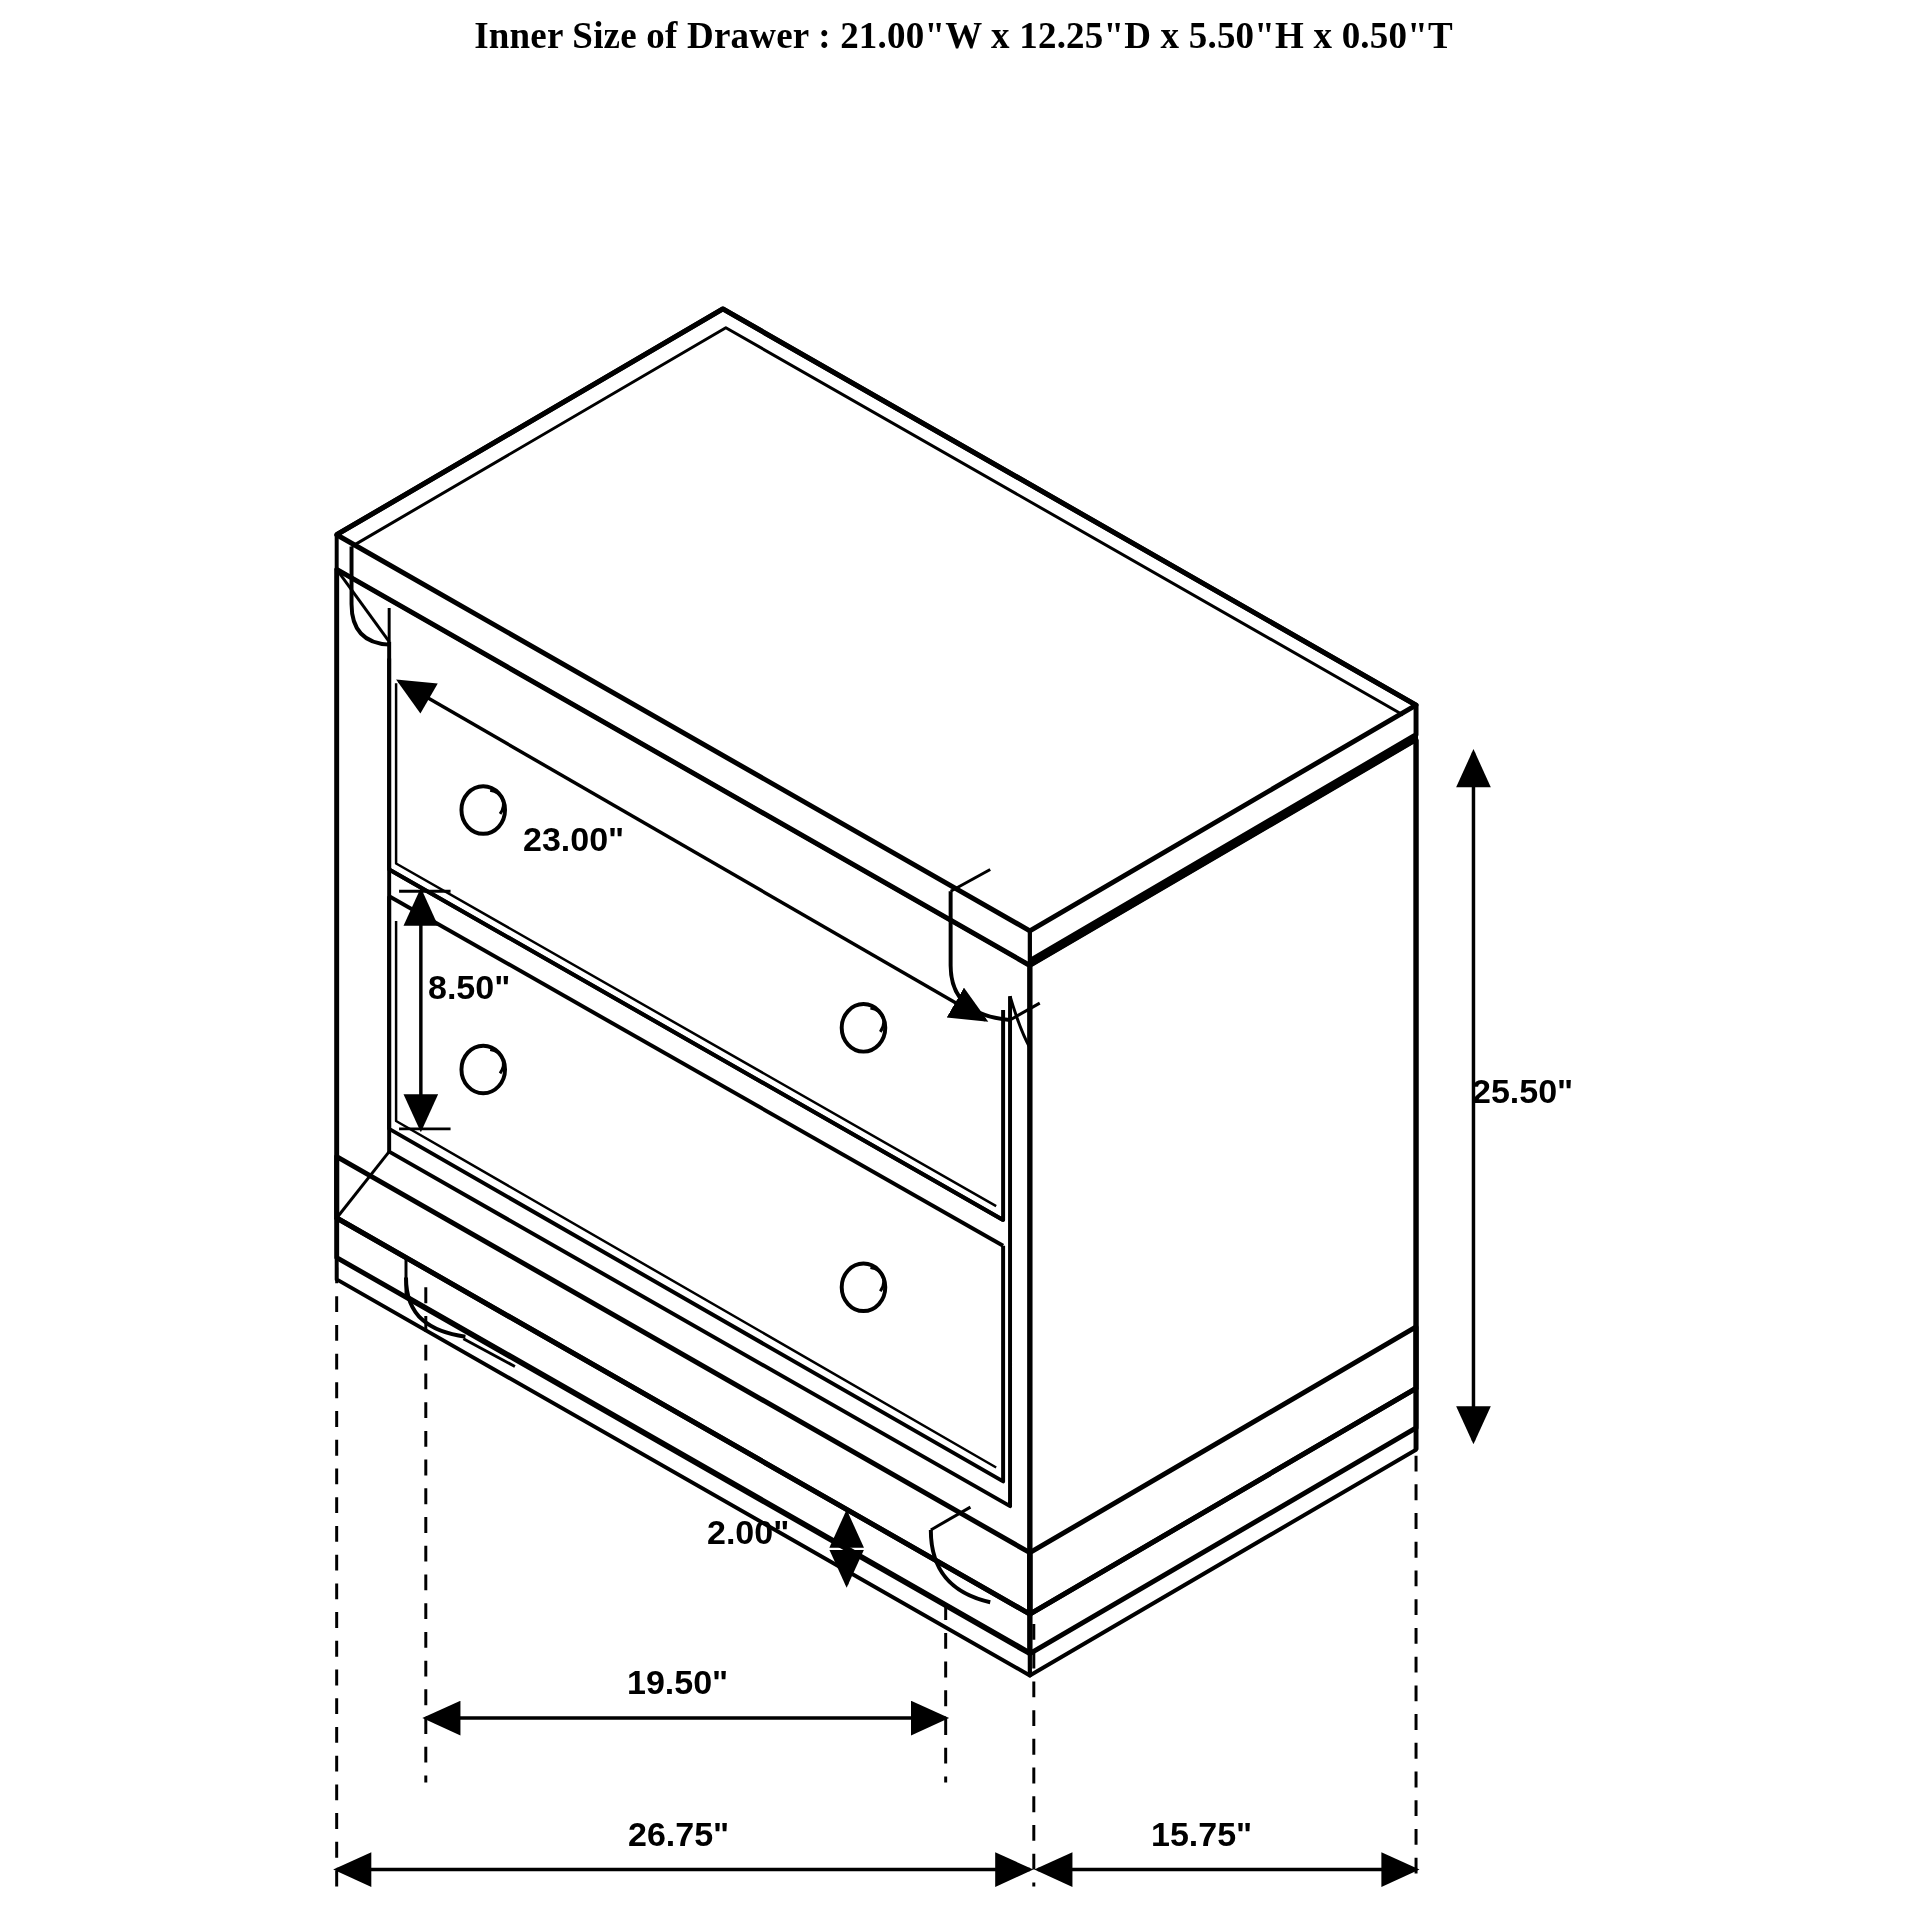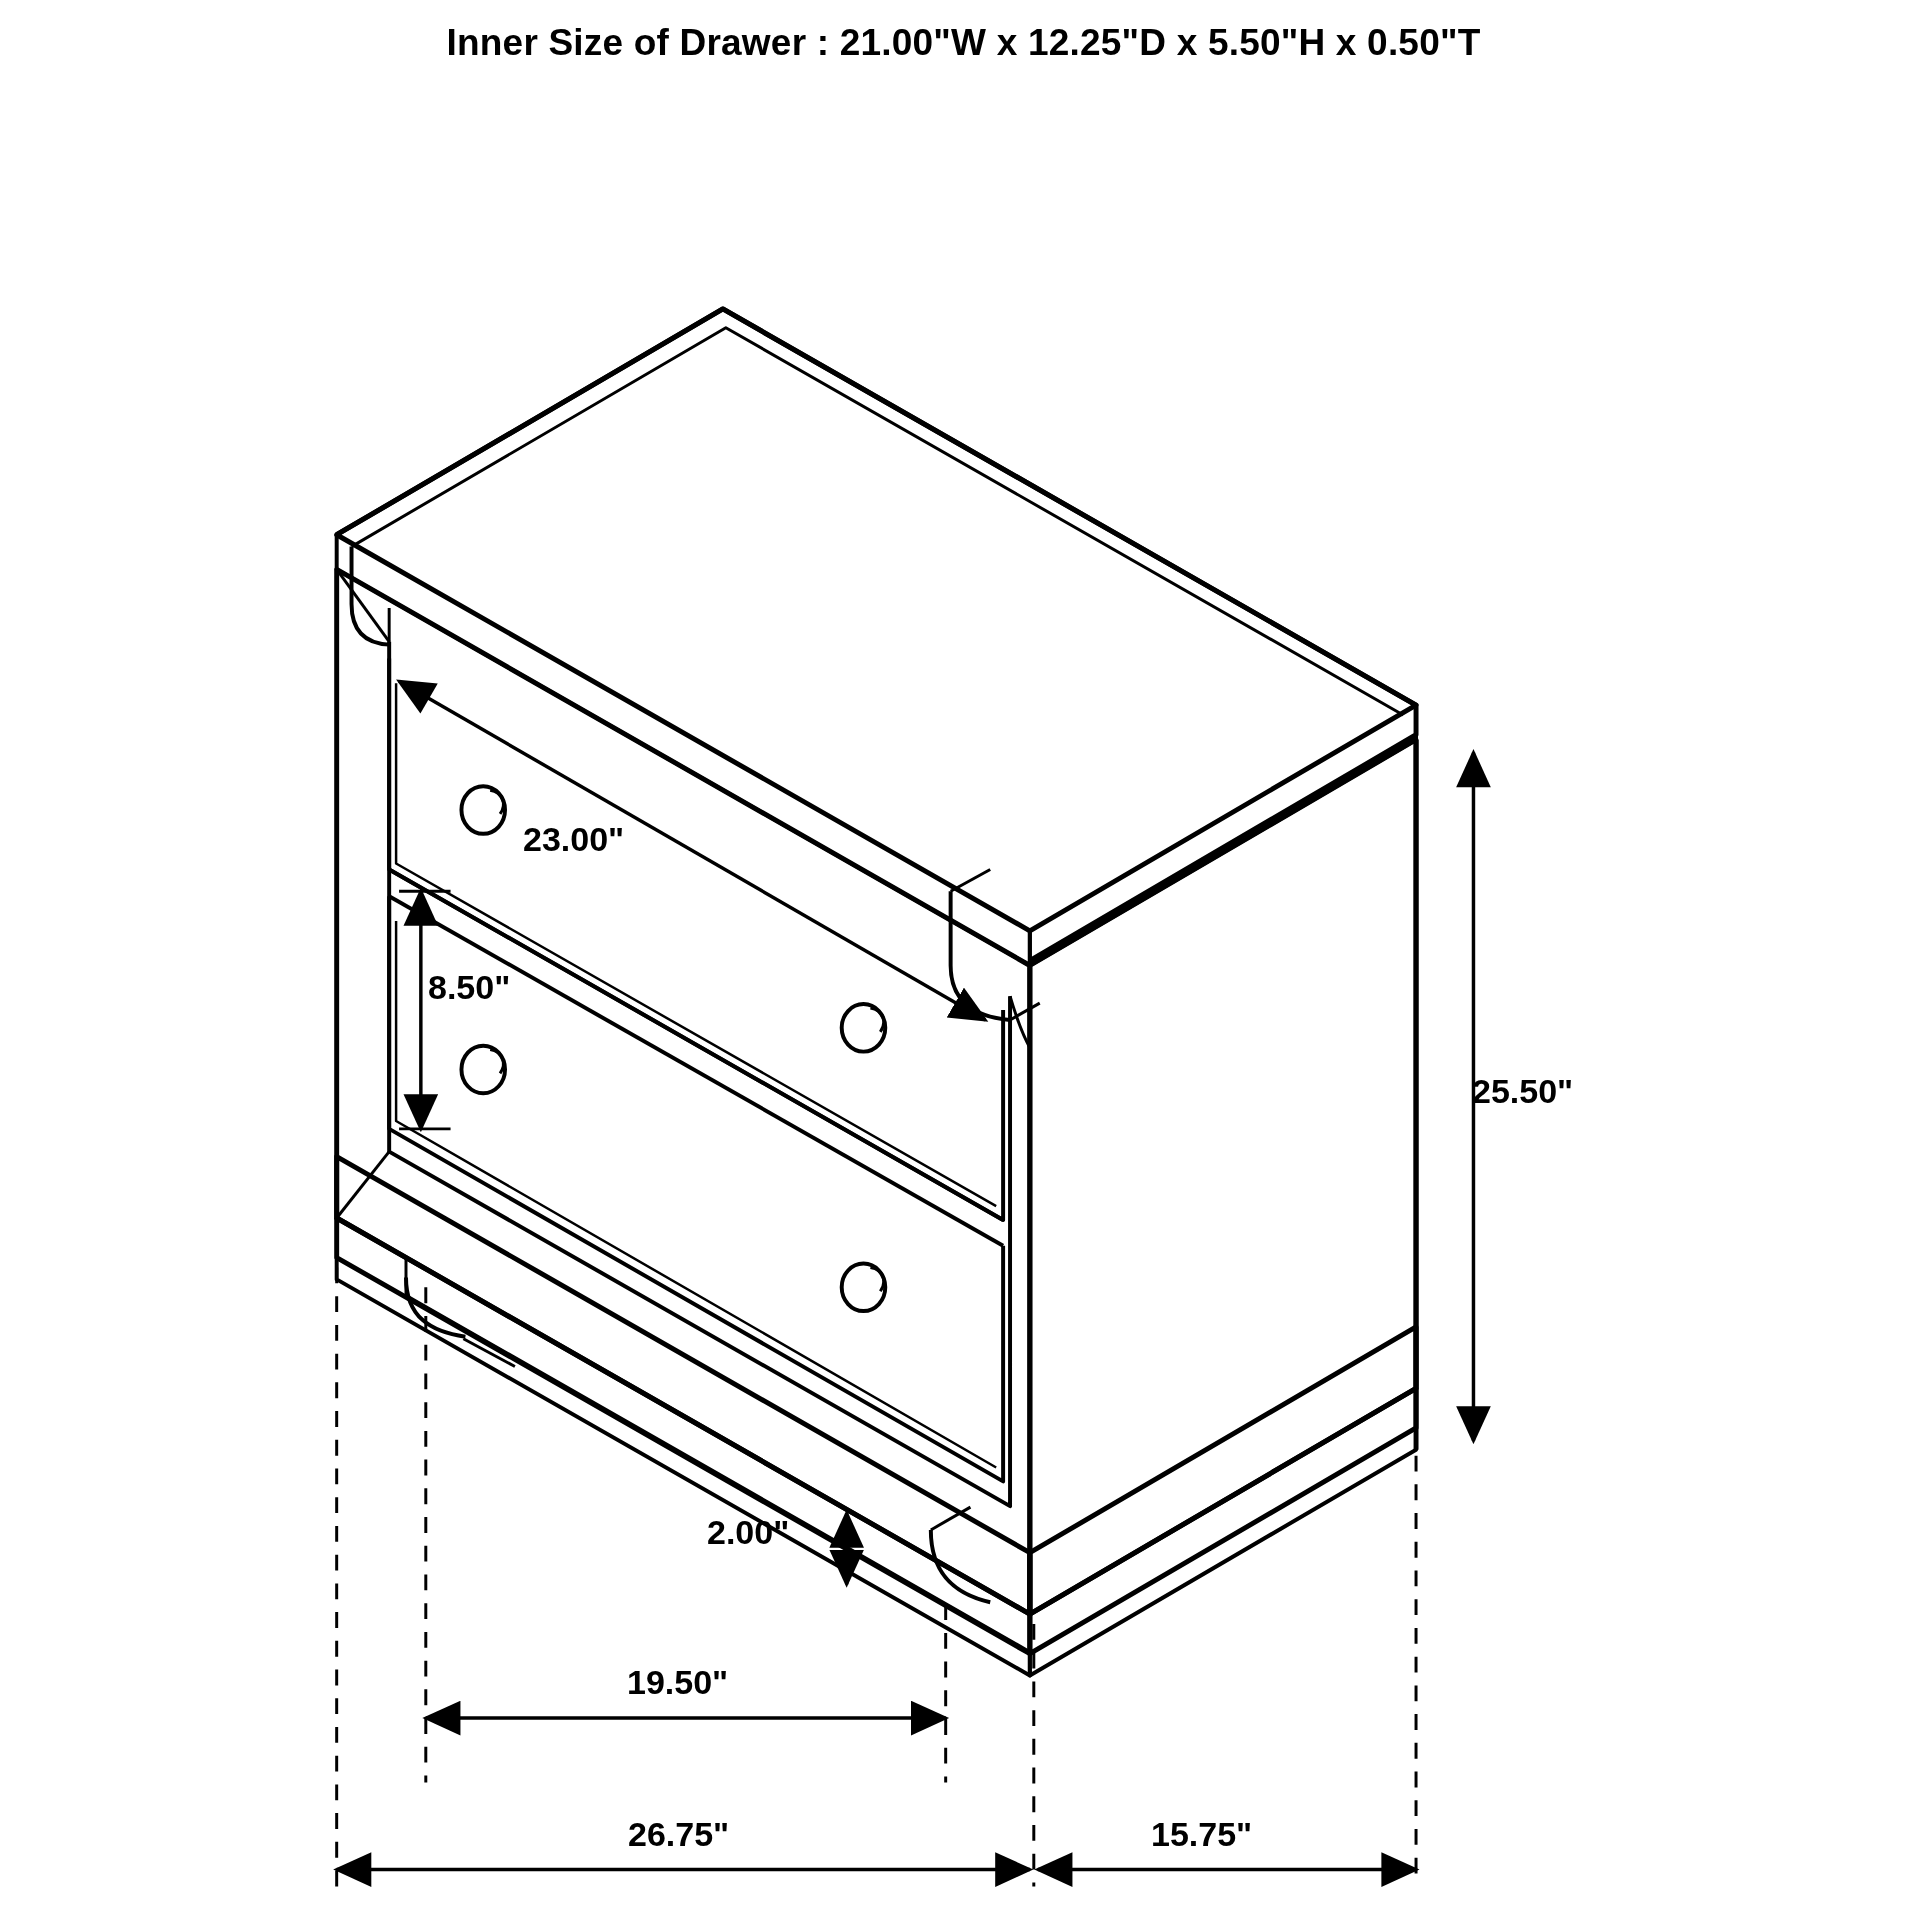--- a/index.html
+++ b/index.html
@@ -14,28 +14,29 @@
     overflow: hidden;
   }
   #stage {
     position: relative;
     width: 1927px;
     height: 1927px;
     background: #ffffff;
   }
   #title {
     position: absolute;
-    top: 22px;
+    top: 14px;
     left: 0;
     width: 1927px;
     text-align: center;
     font-size: 37px;
     font-weight: bold;
     color: #000000;
     letter-spacing: 0.2px;
+    font-family: Liberation Serif, serif;
   }
   svg#drawing {
     position: absolute;
     top: 0;
     left: 0;
     width: 1927px;
     height: 1927px;
   }
   .dim-label {
     position: absolute;

